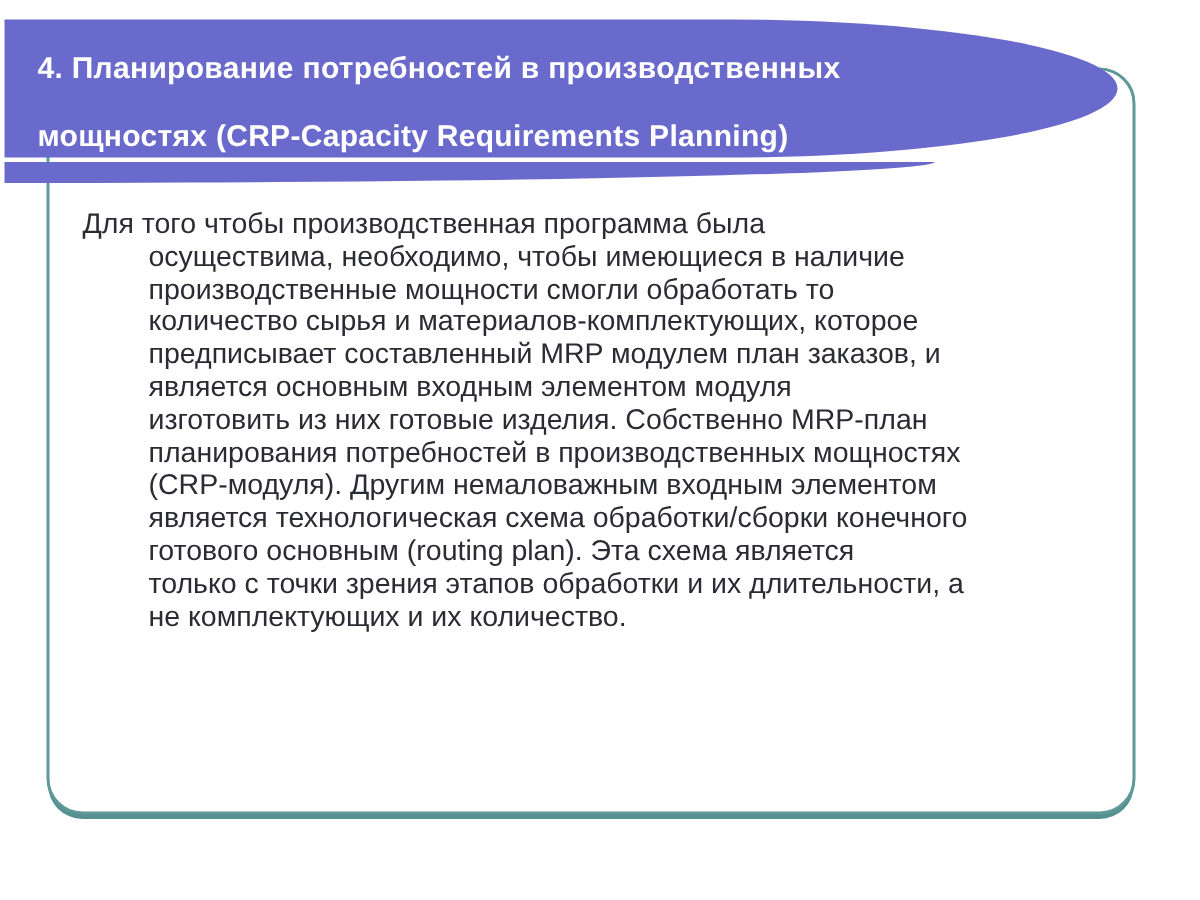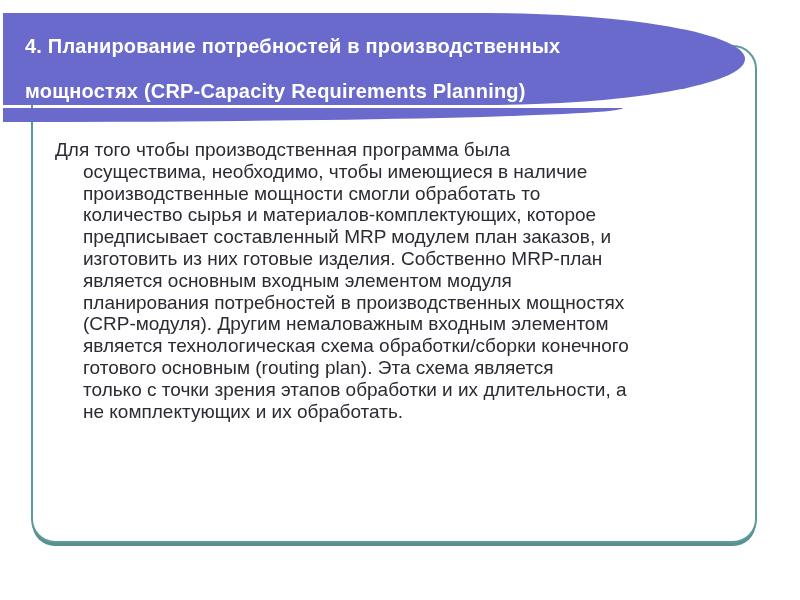--- a/index.html
+++ b/index.html
@@ -65,21 +65,21 @@
     position: absolute;
     left: 55px;
     top: 139px;
     width: 695px;
     color: #2b2b33;
     font-size: 19px;
     line-height: 21.8px;
     z-index: 3;
   }
   .body-line {
-    margin-left: 28px;
+    margin-left: 44px;
     white-space: nowrap;
   }
   .body-line.first {
     margin-left: 0;
   }
 </style>
 </head>
 <body>
 
 <div class="slide">
@@ -94,23 +94,23 @@
   </div>
 
   <div class="banner-strip"></div>
 
   <div class="body-text">
       <div class="body-line first">Для того чтобы производственная программа была</div>
       <div class="body-line">осуществима, необходимо, чтобы имеющиеся в наличие</div>
       <div class="body-line">производственные мощности смогли обработать то</div>
       <div class="body-line">количество сырья и материалов-комплектующих, которое</div>
       <div class="body-line">предписывает составленный MRP модулем план заказов, и</div>
+      <div class="body-line">является основным входным элементом модуля</div>
       <div class="body-line">изготовить из них готовые изделия. Собственно MRP-план</div>
-      <div class="body-line">является основным входным элементом модуля</div>
       <div class="body-line">планирования потребностей в производственных мощностях</div>
       <div class="body-line">(CRP-модуля). Другим немаловажным входным элементом</div>
       <div class="body-line">является технологическая схема обработки/сборки конечного</div>
       <div class="body-line">готового основным (routing plan). Эта схема является</div>
       <div class="body-line">только с точки зрения этапов обработки и их длительности, а</div>
-      <div class="body-line">не комплектующих и их обработать.</div>
+      <div class="body-line">не комплектующих и их количество.</div>
     </div>
 
 </div>
 
 </body></html>

